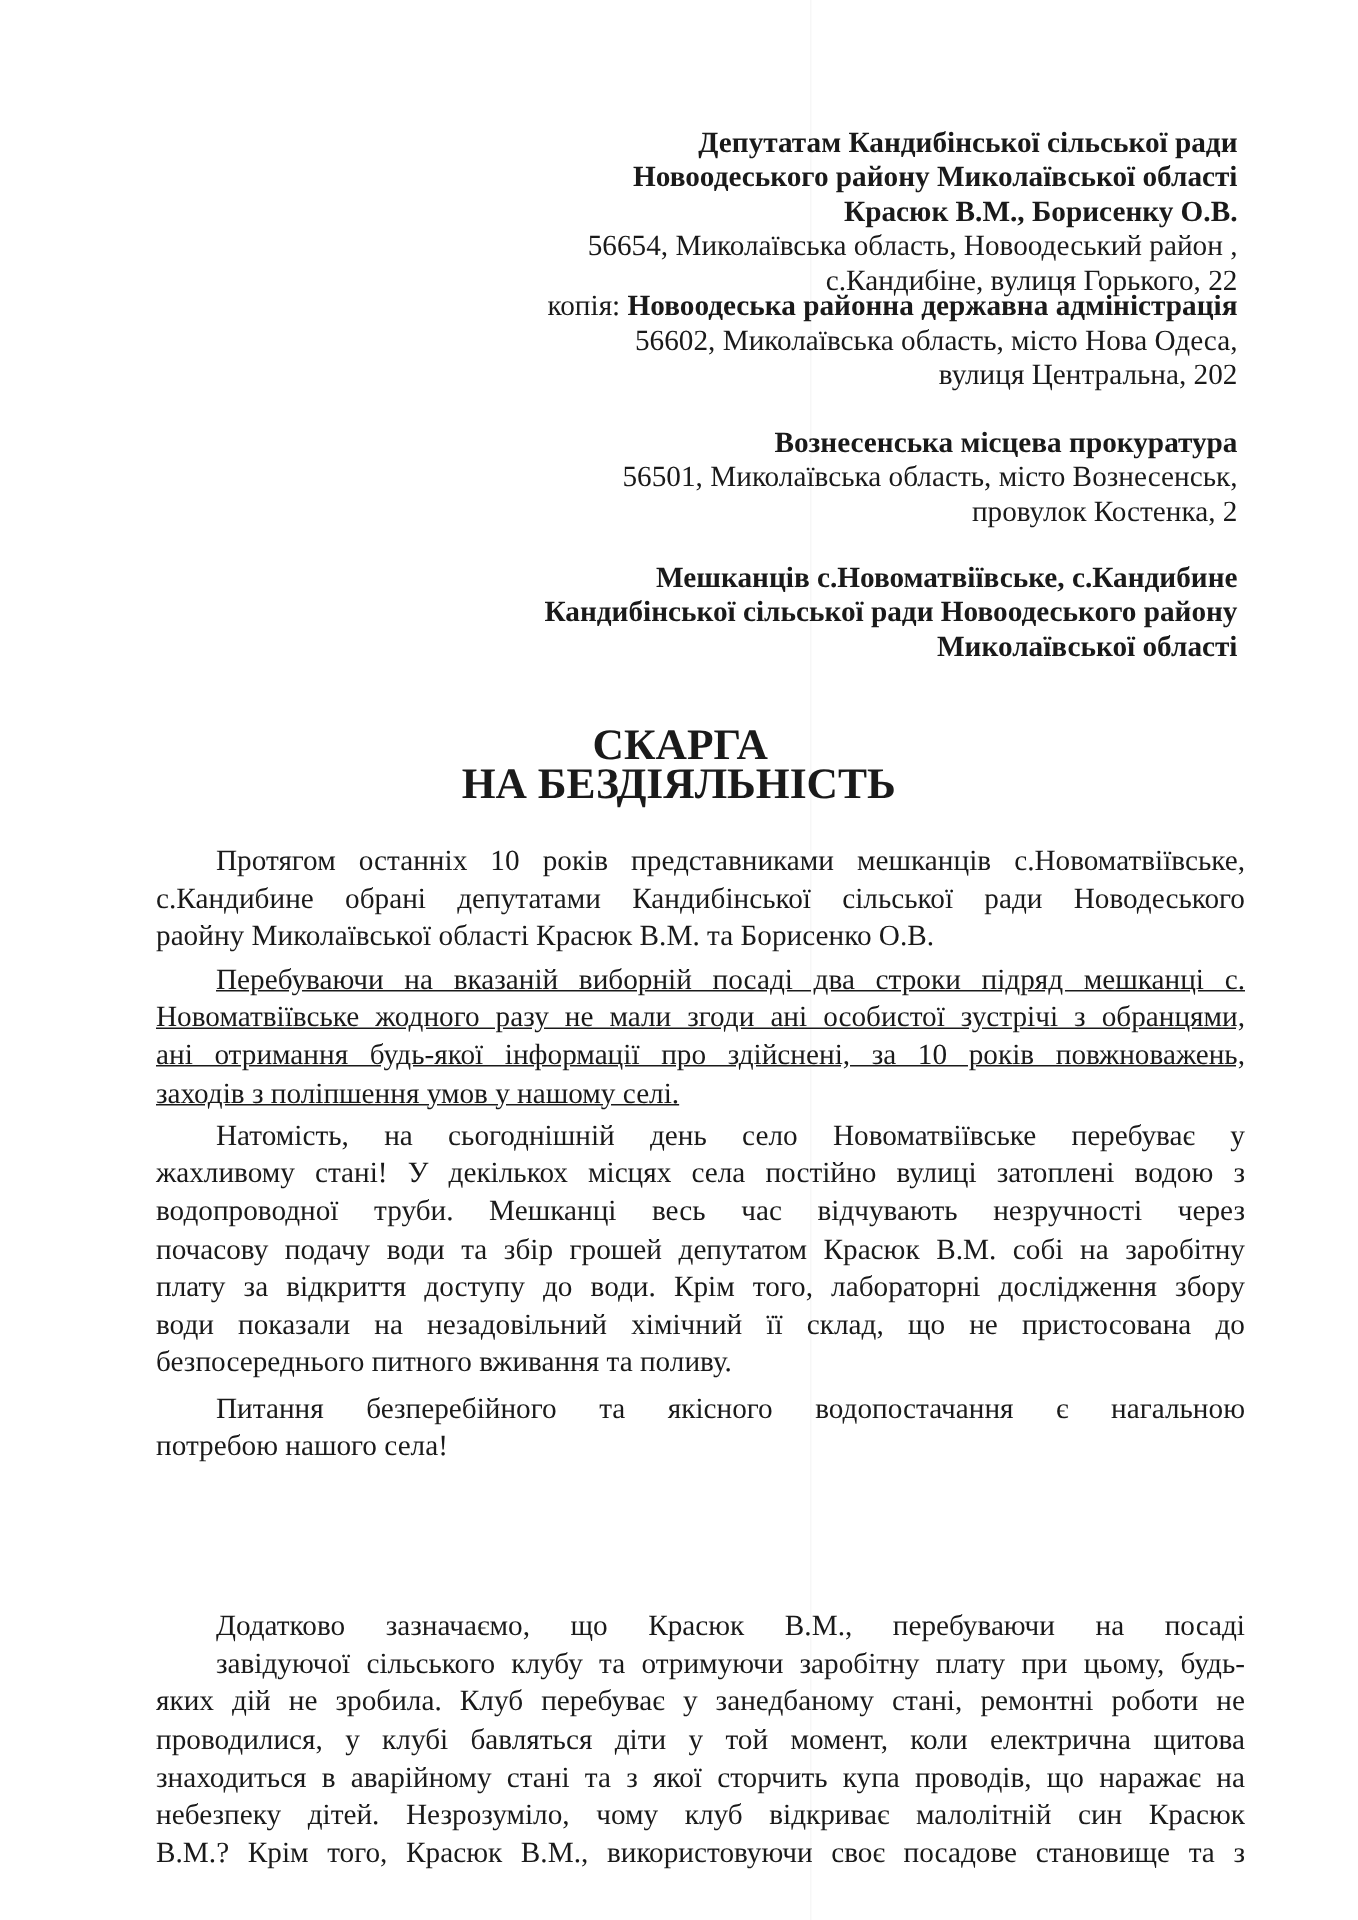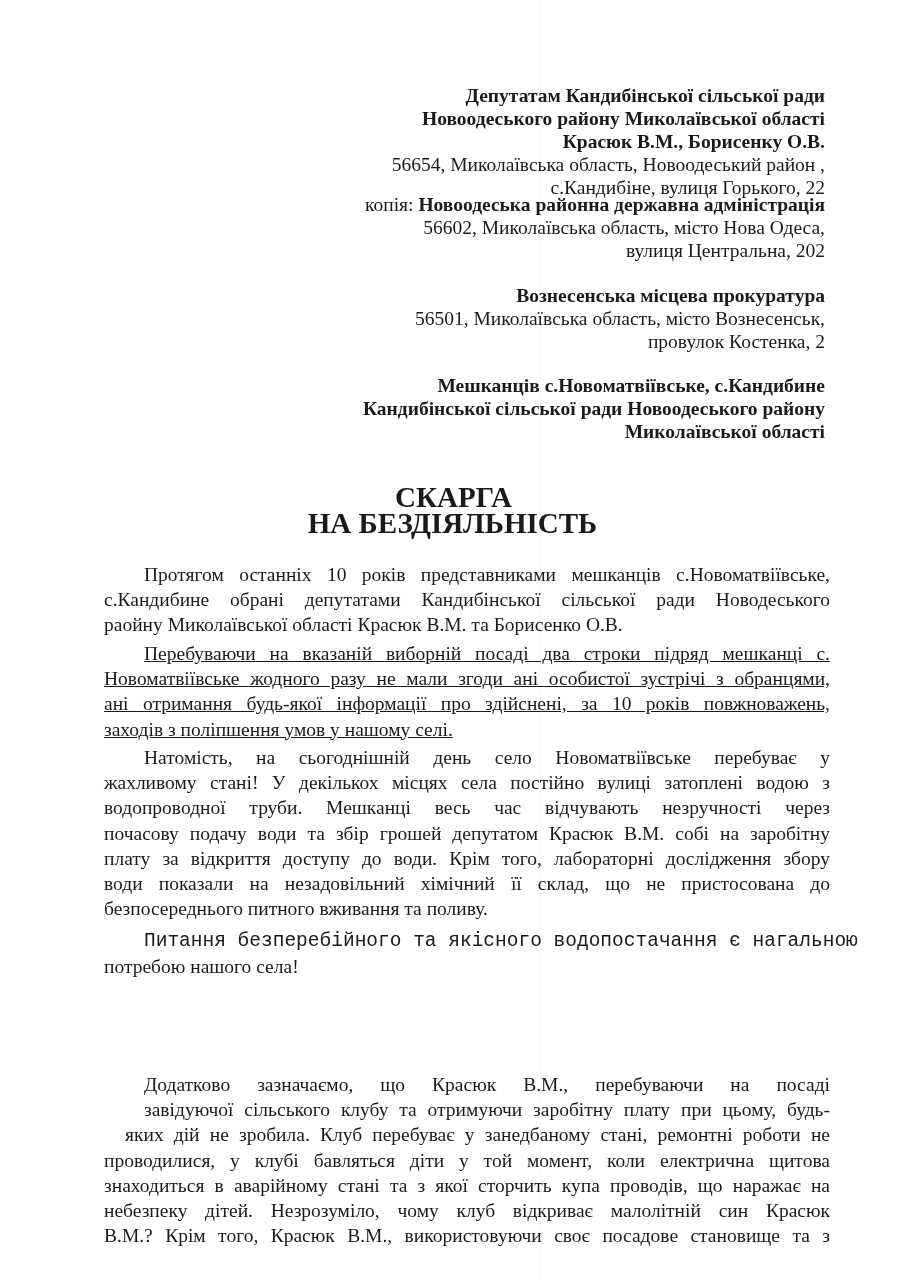--- a/index.html
+++ b/index.html
@@ -92,29 +92,29 @@
       <span class="ln" style="white-space: normal;"><span style="white-space: nowrap;">водопроводної труби. Мешканці весь час відчувають незручності через</span></span>
       <span class="ln" style="white-space: normal;"><span style="white-space: nowrap; margin-top: 15px;">почасову подачу води та збір грошей депутатом Красюк В.М. собі на заробітну</span></span>
       <span class="ln" style="white-space: normal;"><span style="white-space: nowrap;">плату за відкриття доступу до води. Крім того, лабораторні дослідження збору</span></span>
       <span class="ln" style="white-space: normal;"><span style="white-space: nowrap;">води показали на незадовільний хімічний її склад, що не пристосована до</span></span>
       <span class="ln last">безпосереднього питного вживання та поливу.</span>
     </div>
   </div>
 
   <div class="body-text" style="top:927px;">
     <div class="para">
-      <span class="ln first" style="white-space: normal; text-indent: 0px;"><span style="white-space: nowrap; padding-left: 40px; font-family: Liberation Mono, monospace;">Питання безперебійного та якісного водопостачання є нагальною</span></span>
+      <span class="ln first" style="white-space: normal; text-indent: 0px;"><span style="white-space: nowrap; padding-left: 40px;">Питання безперебійного та якісного водопостачання є нагальною</span></span>
       <span class="ln last">потребою нашого села!</span>
     </div>
   </div>
 
   <div class="body-text" style="top:1072px;">
     <div class="para">
       <span class="ln first" style="white-space: normal; text-indent: 0px;"><span style="white-space: nowrap; padding-left: 40px;">Додатково зазначаємо, що  Красюк В.М., перебуваючи на посаді</span></span>
       <span class="ln" style="white-space: normal; margin-left: 40px;"><span style="white-space: nowrap;">завідуючої сільського клубу та отримуючи заробітну плату при цьому,  будь-</span></span>
-      <span class="ln" style="white-space: normal;"><span style="white-space: nowrap; margin-left: 21px;">яких дій не зробила. Клуб перебуває у занедбаному стані, ремонтні роботи не</span></span>
+      <span class="ln" style="white-space: normal;"><span style="white-space: nowrap;">яких дій не зробила. Клуб перебуває у занедбаному стані, ремонтні роботи не</span></span>
       <span class="ln" style="white-space: normal;"><span style="white-space: nowrap;">проводилися, у клубі бавляться діти у той момент, коли електрична щитова</span></span>
       <span class="ln" style="white-space: normal;"><span style="white-space: nowrap;">знаходиться в аварійному стані та з якої сторчить купа проводів, що наражає на</span></span>
       <span class="ln" style="white-space: normal;"><span style="white-space: nowrap;">небезпеку дітей. Незрозуміло, чому клуб відкриває малолітній син Красюк</span></span>
       <span class="ln" style="white-space: normal;"><span style="white-space: nowrap;">В.М.?  Крім того, Красюк В.М., використовуючи своє посадове становище та з</span></span>
     </div>
   </div>
 </div>
 
 </body></html>

